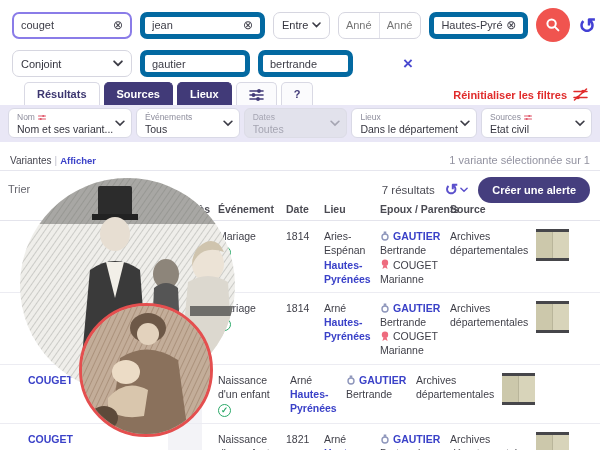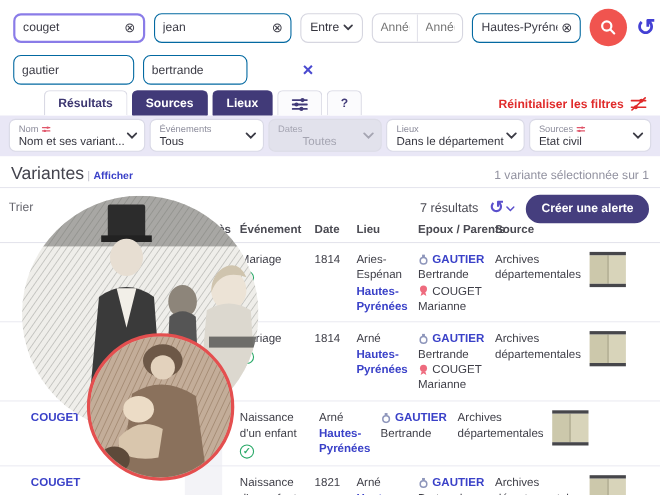--- a/index.html
+++ b/index.html
@@ -5,21 +5,21 @@
   * { box-sizing: border-box; margin: 0; padding: 0; }
   html,body { width:600px; height:450px; }
   body {
     font-family: "Liberation Sans", sans-serif;
     background:#fff; color:#3c3c46; position:relative; overflow:hidden;
   }
   
   .search-area { position:absolute; top:8px; left:12px; right:4px; z-index:6; }
   .srow { display:flex; gap:8px; align-items:center; margin-bottom:8px; }
   .inputbox {
-    height:27px; border:1px solid #0369a1; border-radius:7px; background:#fff;
+    height:27px; border:5px solid #0369a1; border-radius:7px; background:#fff;
     display:flex; align-items:center; padding:0 7px; font-size:11px; color:#3c3c46;
   }
   .inputbox input { border:none; outline:none; flex:1; min-width:0; font:inherit; color:#3c3c46; background:transparent; }
   .inputbox.focused { border:2px solid #8a7ce8; }
   .clear-x { font-size:12px; color:#40404b; margin-left:3px; cursor:pointer; line-height:1; }
   .selectbox {
     height:27px; border:1px solid #d6d6e0; border-radius:7px; background:#fff;
     display:flex; align-items:center; justify-content:space-between; padding:0 8px; font-size:11px; color:#34343e;
   }
   .years { display:flex; border:1px solid #d6d6e0; border-radius:7px; height:27px; overflow:hidden; }
@@ -27,21 +27,21 @@
   .year input { width:100%; border:none; outline:none; font-size:11px; color:#8b8b98; background:transparent; }
   .year:first-child { border-right:1px solid #e2e2ea; }
   .search-btn {
     width:34px; height:34px; border-radius:50%; background:#f0544f; border:none;
     display:flex; align-items:center; justify-content:center; cursor:pointer; flex:0 0 auto;
   }
   .refresh-ico { font-size:21px; font-weight:bold; color:#4340d4; line-height:1; cursor:pointer; }
   .blue-x { font-size:17px; font-weight:bold; color:#4a4ad0; margin-left:42px; cursor:pointer; line-height:1; }
   .chev { flex:0 0 auto; }
   
-  .tabs { position:absolute; top:82px; left:40px; display:flex; gap:4px; align-items:flex-end; z-index:3; }
+  .tabs { position:absolute; top:82px; left:24px; display:flex; gap:4px; align-items:flex-end; z-index:3; }
   .tab {
     height:23px; padding:0 12px; display:flex; align-items:center; gap:4px;
     font-size:11px; font-weight:bold; border-radius:5px 5px 0 0;
     border:1px solid #d9d9e4; border-bottom:none; background:#fbfbfd; color:#413a78; cursor:pointer;
   }
   .tab.active { background:#fff; color:#3c3670; }
   .tab.dark { background:#413a78; color:#fff; border-color:#413a78; }
   .reset-filters {
     position:absolute; top:88px; right:12px; display:flex; align-items:center; gap:6px;
     color:#e02b2b; font-size:11px; font-weight:bold; cursor:pointer; z-index:3;
@@ -50,25 +50,25 @@
   .filterbar {
     position:absolute; top:105px; left:0; right:0; height:37px; background:#e9e7f6;
     display:flex; gap:4px; padding:3px 8px 0; z-index:2;
   }
   .fbox { background:#fff; border:1px solid #d9d9e6; border-radius:6px; height:30px;
     padding:3px 18px 0 8px; position:relative; cursor:pointer; }
   .fbox .flabel { font-size:8.5px; color:#8d8d9c; display:flex; align-items:center; gap:3px; white-space:nowrap; }
   .fbox .fvalue { font-size:10.5px; color:#35353f; margin-top:1px; white-space:nowrap; overflow:hidden; }
   .fbox .fchev { position:absolute; right:6px; top:11px; }
   .fbox.disabled { background:#e2e2ec; border-color:#dcdce6; }
-  .fbox.disabled .flabel, .fbox.disabled .fvalue { color:#a5a5b2;text-align:center; }
+  .fbox.disabled .flabel, .fbox.disabled .fvalue { color:#a5a5b2; }
   .w1{width:124px}.w2{width:110px}.w3{width:110px}.w4{width:126px}.w5{width:118px}
   
   .variants { position:absolute; top:150px; left:10px; right:10px; display:flex; justify-content:space-between; align-items:baseline; z-index:2; }
-  .variants .vtitle { font-size:16px; color:#44444e; }
+  .variants .vtitle { font-size:10px; color:#44444e; }
   .variants .vsep { color:#c0c0cc; font-size:10px; margin:0 3px; }
   .variants .vlink { color:#3a41c8; font-size:9.5px; font-weight:bold; cursor:pointer;margin-top:39px; }
   .variants .vinfo { color:#9292a0; font-size:11px; }
   .divider { position:absolute; top:170px; left:0; right:0; border-top:1px solid #e6e6ee; }
   
   .sort-label { position:absolute; top:183px; left:8px; font-size:11px; color:#66666e; z-index:2; }
   .resbar { position:absolute; top:177px; right:10px; display:flex; align-items:center; gap:10px; z-index:6; }
   .rescount { font-size:11.5px; color:#4c4c55; }
   .hist { display:flex; align-items:center; gap:2px; cursor:pointer; }
   .hist-ico { font-size:16px; font-weight:bold; color:#5b50cc; line-height:1; }
@@ -134,20 +134,26 @@
     </div>
     <button class="search-btn">
       <svg width="16" height="16" viewBox="0 0 16 16">
           <circle cx="6.6" cy="6.6" r="4.2" fill="none" stroke="#fff" stroke-width="2"></circle>
           <line x1="9.9" y1="9.9" x2="13.4" y2="13.4" stroke="#fff" stroke-width="2" stroke-linecap="round"></line>
         </svg>
     </button>
     <span class="refresh-ico">↺</span>
   </div>
   <div class="srow">
+    <div class="selectbox" style="width:120px">
+      <span>Conjoint</span>
+      <svg class="chev" width="10" height="7" viewBox="0 0 9 6">
+          <polyline points="1,1 4.5,4.5 8,1" fill="none" stroke="#3c3c46" stroke-width="1.6" stroke-linecap="round"></polyline>
+        </svg>
+    </div>
     <div class="inputbox" style="width:110px">
       <input value="gautier" style="">
     </div>
     <div class="inputbox" style="width:95px">
       <input value="bertrande" style="">
     </div>
     <span class="blue-x">×</span>
   </div>
 </div>
 

